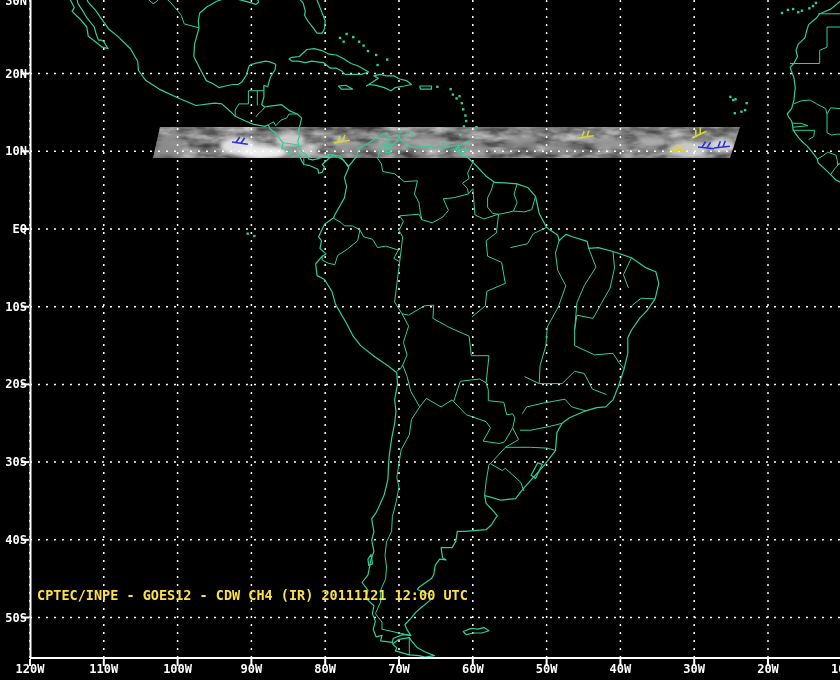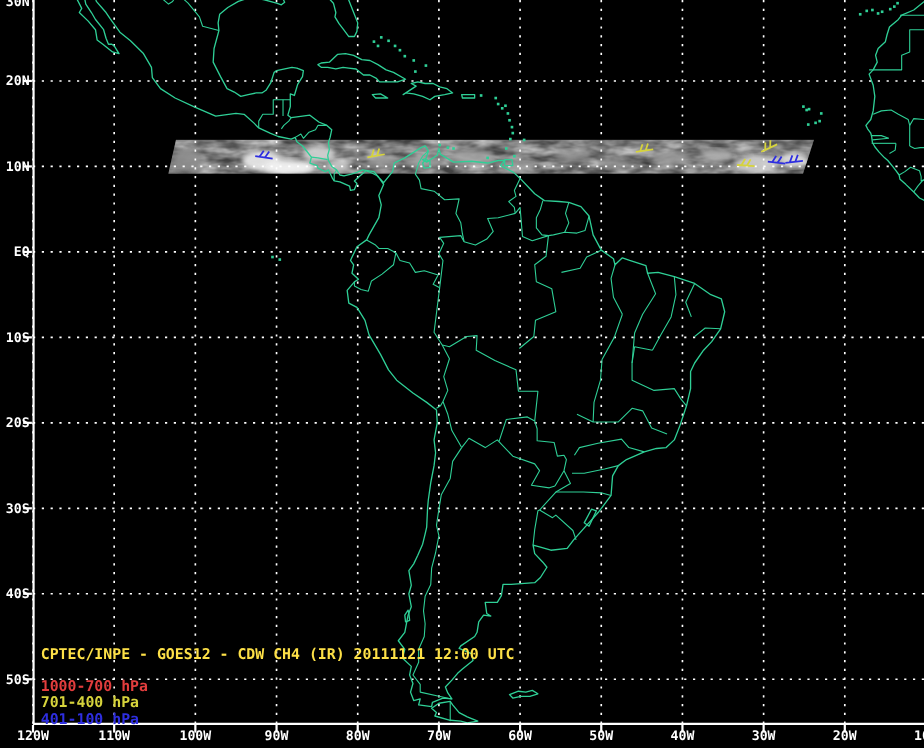--- a/index.html
+++ b/index.html
@@ -244,18 +244,13 @@
         <text x="399" y="673" text-anchor="middle" class="axlab">70W</text>
         <text x="472.8" y="673" text-anchor="middle" class="axlab">60W</text>
         <text x="546.6" y="673" text-anchor="middle" class="axlab">50W</text>
         <text x="620.4" y="673" text-anchor="middle" class="axlab">40W</text>
         <text x="694.2" y="673" text-anchor="middle" class="axlab">30W</text>
         <text x="768" y="673" text-anchor="middle" class="axlab">20W</text>
         <text x="841.8" y="673" text-anchor="middle" class="axlab">10W</text>
       </g>
   </svg>
   <div id="product-title" class="ov">CPTEC/INPE - GOES12 - CDW CH4 (IR) 20111121 12:00 UTC</div>
-  <div id="legend">
-      <div class="legend-line" style="color: rgb(226, 61, 61);">1000-700 hPa</div>
-      <div class="legend-line" style="color: rgb(214, 211, 60);">701-400 hPa</div>
-      <div class="legend-line" style="color: rgb(46, 46, 224);">401-100 hPa</div>
-    </div>
 </div>
 
 </body></html>

